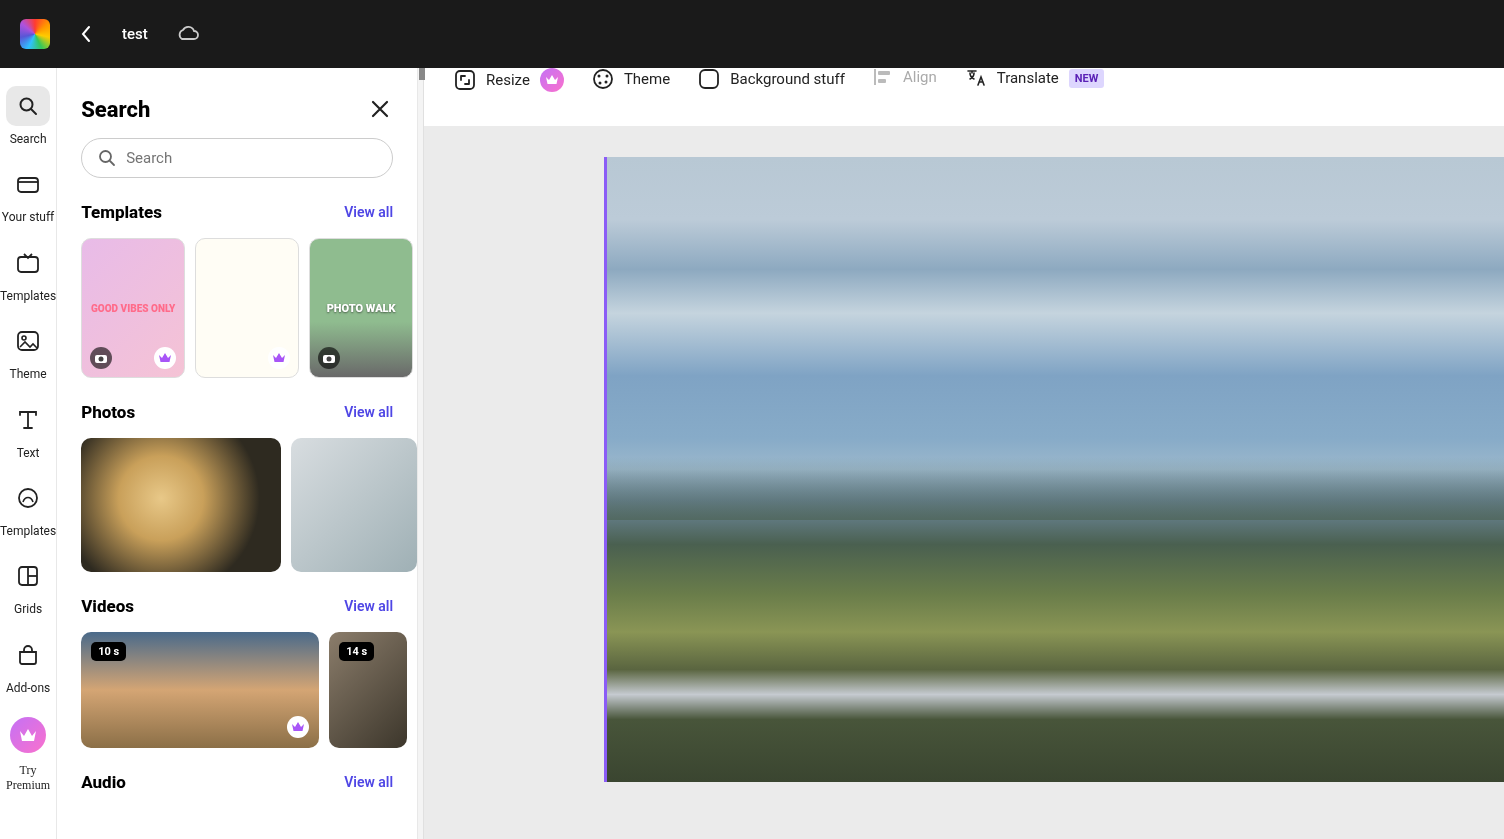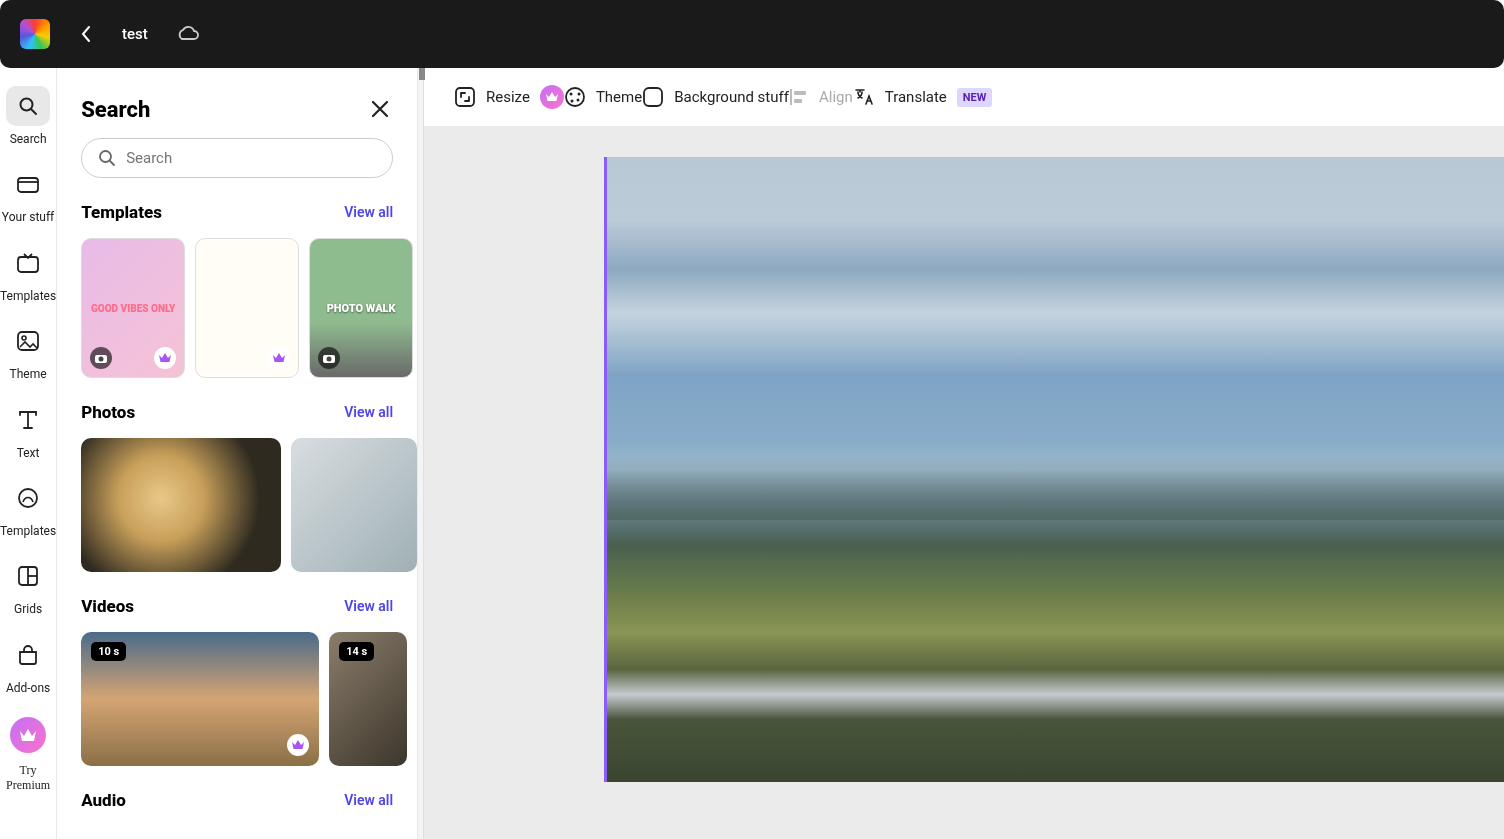--- a/index.html
+++ b/index.html
@@ -1,19 +1,19 @@
 <!DOCTYPE html>
 <html><head>
   <meta charset="utf-8">
   <style>
     * { margin: 0; padding: 0; box-sizing: border-box; font-family: -apple-system, BlinkMacSystemFont, "Segoe UI", Roboto, sans-serif; }
     body { width: 1504px; height: 839px; overflow: hidden; background: #fff; }
 
     
-    .header { height: 68px; background: #1a1a1a; display: flex; align-items: center; padding: 0 20px; gap: 20px; border-radius: 10px; }
+    .header { height: 68px; background: #1a1a1a; display: flex; align-items: center; padding: 0 20px; gap: 20px; }
     .logo { width: 30px; height: 30px; background: conic-gradient(from 0deg, #ff3b30, #ff9500, #ffcc00, #34c759, #30c0ff, #5856d6, #af52de, #ff3b30); border-radius: 6px; }
     .back-btn { color: #fff; cursor: pointer; padding: 0 10px; }
     .doc-name { color: #fff; font-size: 15px; font-weight: 500; }
     .cloud-icon { color: #ccc; margin-left: 8px; }
 
     
     .main { display: flex; height: 771px; }
 
     
     .rail { width: 86px; border-right: 1px solid #e8e8e8; display: flex; flex-direction: column; align-items: center; padding-top: 14px; gap: 10px; }
@@ -44,34 +44,34 @@
     .t3 { background: linear-gradient(180deg,#8fbc8f 60%,#696969 100%); display:flex; align-items:center; justify-content:center; }
     .t3::after { content:"PHOTO WALK"; color:#fff; font-weight:900; font-size:11px; text-shadow:0 1px 2px rgba(0,0,0,0.5); }
     .badge-premium { position: absolute; bottom: 8px; right: 8px; width: 22px; height: 22px; border-radius: 50%; background: #fff; display: flex; align-items: center; justify-content: center; }
     .badge-cam { position: absolute; bottom: 8px; left: 8px; width: 22px; height: 22px; border-radius: 50%; background: rgba(0,0,0,0.6); display: flex; align-items: center; justify-content: center; }
     .crown-mini { fill: #a855f7; }
 
     .t-photo { width: 200px; height: 134px; }
     .p1 { background: radial-gradient(circle at 40% 45%, #e8c888 0%, #c9a05a 30%, #2e2a20 70%); }
     .p2 { width: 126px; background: linear-gradient(135deg, #d8dde0, #9fb0b5); }
 
-    .t-video { width: 238px; height: 134px; }
+    .t-video { width: 238px; height: 116px; }
     .v1 { background: linear-gradient(180deg, #4a6a8a 0%, #d4a574 50%, #8b6f47 100%); }
     .v2 { width: 78px; background: linear-gradient(135deg, #8b7d6b, #3c362b); }
     .duration-badge { position: absolute; top: 10px; left: 10px; background: #000; color: #fff; font-size: 11px; font-weight: 700; padding: 3px 7px; border-radius: 5px; }
 
     .panel-content { flex: 1; overflow-y: auto; }
 
     
     .scroll-divider { width: 18px; background: #f4f4f4; border-right: 1px solid #e0e0e0; position: relative; }
     .scroll-divider::before { content: ""; position: absolute; top: 0; left: 1px; width: 6px; height: 12px; background: #888; }
 
     
     .canvas-area { flex: 1; background: #ebebeb; display: flex; flex-direction: column; }
-    .toolbar { height: 59px; background: #fff; display: flex; align-items: center; padding: 0 30px; border-bottom: 1px solid #ebebeb; }
+    .toolbar { height: 59px; background: #fff; display: flex; align-items: flex-start; gap: 28px; padding: 0 30px; border-bottom: 1px solid #ebebeb; }
     .tool-btn { display: flex; align-items: center; gap: 10px; cursor: pointer; font-size: 15px; color: #222; }
     .tool-btn.disabled { color: #aaa; }
     .premium-dot { width: 24px; height: 24px; border-radius: 50%; background: linear-gradient(135deg, #c471f5, #fa71cd); display: flex; align-items: center; justify-content: center; }
     .new-badge { background: #ddd6fe; color: #5b21b6; font-size: 11px; font-weight: 700; padding: 3px 6px; border-radius: 3px; }
 
     .page-area { flex: 1; padding: 30px 0 0 180px; position: relative; }
     .page-label { font-size: 15px; margin-bottom: 10px; margin-left: 4px; }
     .page-label .strong { font-weight: 700; }
     .page-label .add-title { color: #555; }
     .canvas-page { width: 900px; height: 625px; background: #fff; position: relative; overflow: hidden; border-left: 3px solid #8b5cf6; }

